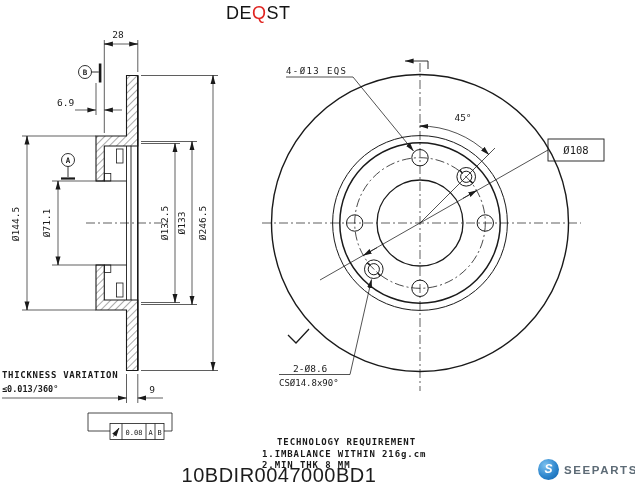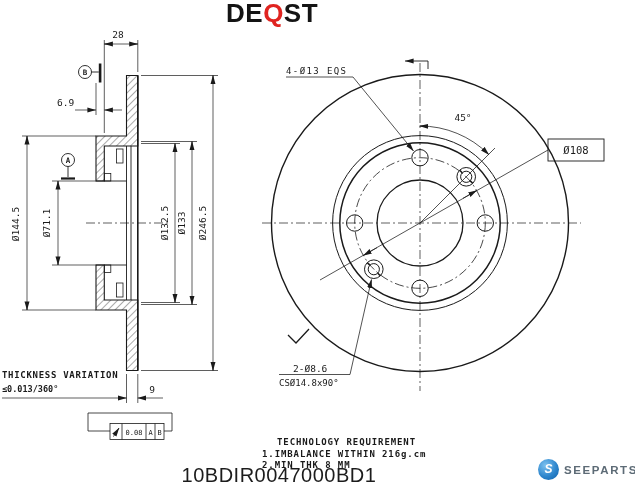--- a/index.html
+++ b/index.html
@@ -2,21 +2,21 @@
 <html><head>
 <meta charset="utf-8">
 <style>
   html,body{margin:0;padding:0;background:#fff;}
   .canvas{position:relative;width:635px;height:491px;background:#ffffff;overflow:hidden;
           font-family:"DejaVu Sans Mono", monospace;}
   .drawing-svg{position:absolute;left:0;top:0;}
   svg text{fill:#1a1a1a;font-family:"DejaVu Sans Mono", monospace;}
 
   .brand{position:absolute;left:226px;top:0px;width:190px;height:28px;
-         font-family:"Liberation Sans", sans-serif;font-weight:700;font-size:26px;
+         font-family:"Liberation Sans", sans-serif;font-weight:400;font-size:18px;
          letter-spacing:0.5px;color:#141414;line-height:26px;}
   .brand .q{color:#e02420;}
 
   .part-number{position:absolute;left:148px;top:462px;width:262px;text-align:center;
                font-family:"Liberation Sans", sans-serif;font-size:20px;font-weight:400;
                color:#1c1c1c;line-height:27px;letter-spacing:0.5px;}
 
   .footer-logo{position:absolute;left:538px;top:459px;display:flex;align-items:center;gap:5px;}
   .footer-logo .orb{width:21px;height:21px;border-radius:50%;
       background:radial-gradient(circle at 35% 30%, #7cc1ef 0%, #2e86cd 55%, #0f5fa8 100%);

